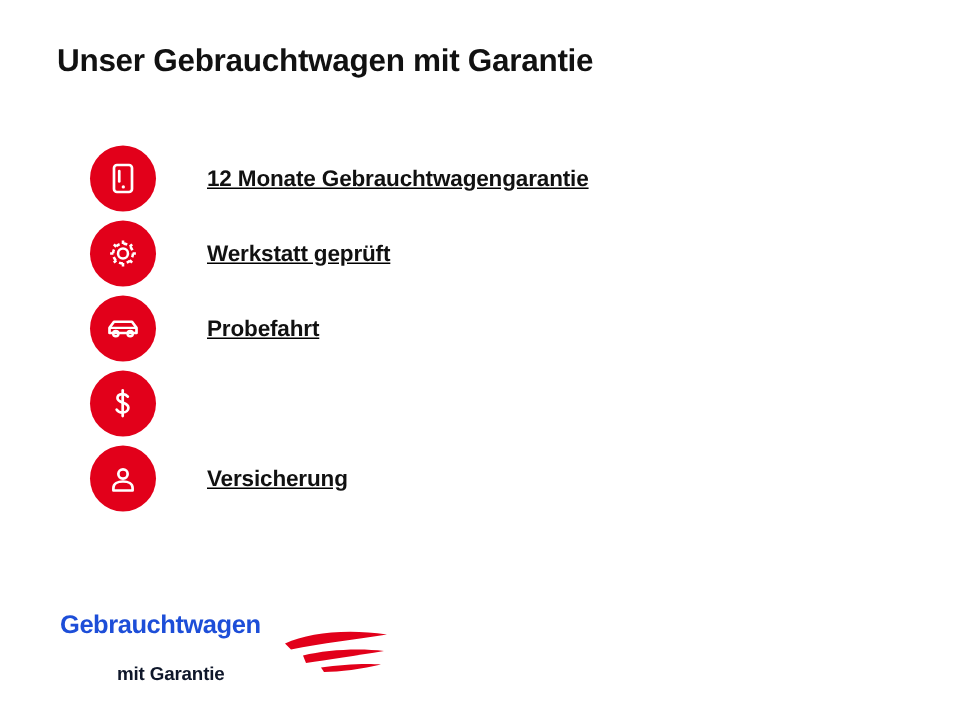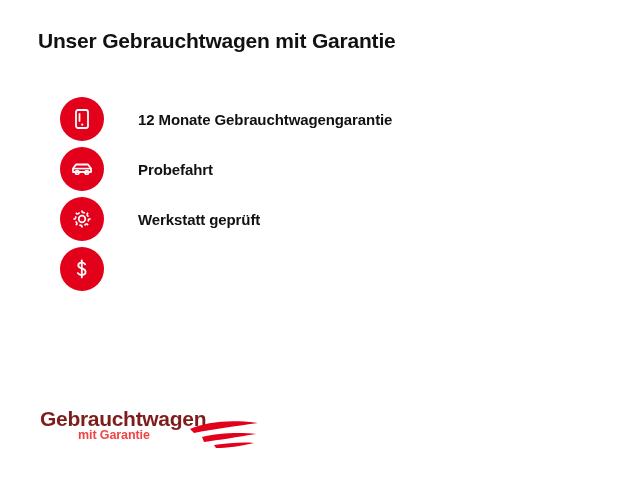--- a/index.html
+++ b/index.html
@@ -39,20 +39,21 @@
     position: absolute;
     left: 38px;
     top: 94px;
     width: 560px;
   }
   .item {
     display: flex;
     align-items: center;
     height: 50px;
     margin-bottom: 0px;
+    text-decoration: underline;
   }
   .badge {
     width: 44px;
     height: 44px;
     border-radius: 50%;
     background: #e2001a;
     display: flex;
     align-items: center;
     justify-content: center;
     flex: 0 0 44px;
@@ -69,31 +70,31 @@
     letter-spacing: -0.1px;
   }
   .logo {
     position: absolute;
     left: 40px;
     top: 408px;
     width: 260px;
     height: 50px;
   }
   .logo-top {
-    font-size: 21px;
+    font-size: 17px;
     font-weight: bold;
-    color: #7f1d1d;
+    color: #1d4ed8;
     letter-spacing: -0.3px;
     line-height: 1.0;
   }
   .logo-bottom {
-    margin-top: 0;
+    margin-top: 18px;
     font-size: 12.5px;
     font-weight: bold;
-    color: #ef4444;
+    color: #0f172a;
     letter-spacing: -0.1px;
     line-height: 1.0;
     padding-left: 38px;
   }
   .logo-swoosh {
     position: absolute;
     left: 148px;
     top: 5px;
     width: 76px;
     height: 40px;
@@ -117,52 +118,61 @@
           <line x1="10.5" y1="8" x2="10.5" y2="15" stroke="#ffffff" stroke-width="1.8" stroke-linecap="round"></line>
           <circle cx="13.2" cy="18.6" r="1.1" fill="#ffffff"></circle>
         </svg>
       </div>
       <div class="item-label">12 Monate Gebrauchtwagengarantie</div>
     </div>
 
 
     <div class="item">
       <div class="badge">
+        <svg width="26" height="26" viewBox="0 0 26 26" aria-hidden="true">
+          <g fill="none" stroke="#ffffff" stroke-width="1.7">
+            <circle cx="13" cy="13" r="3.3"></circle>
+            <path d="M13 4.4 V6.6 M13 19.4 V21.6 M4.4 13 H6.6 M19.4 13 H21.6 M6.9 6.9 L8.5 8.5 M17.5 17.5 L19.1 19.1 M19.1 6.9 L17.5 8.5 M8.5 17.5 L6.9 19.1"></path>
+            <circle cx="13" cy="13" r="6.6" stroke-dasharray="2.6 2.6"></circle>
+          </g>
+        </svg>
+      </div>
+      <div class="item-label">Werkstatt geprüft</div>
+    </div>
+
+    <div class="item">
+      <div class="badge">
         <svg width="28" height="28" viewBox="0 0 28 28" aria-hidden="true">
           <path d="M5 17 V13.5 L8 9.5 H20 L23 13.5 V17 H5 Z" fill="none" stroke="#ffffff" stroke-width="1.8" stroke-linejoin="round"></path>
           <line x1="5" y1="13.6" x2="23" y2="13.6" stroke="#ffffff" stroke-width="1.6"></line>
           <circle cx="9.2" cy="17.4" r="1.8" fill="none" stroke="#ffffff" stroke-width="1.6"></circle>
           <circle cx="18.8" cy="17.4" r="1.8" fill="none" stroke="#ffffff" stroke-width="1.6"></circle>
         </svg>
       </div>
       <div class="item-label">Probefahrt</div>
     </div>
 
     <div class="item">
       <div class="badge">
         <svg width="26" height="26" viewBox="0 0 26 26" aria-hidden="true">
-          <g fill="none" stroke="#ffffff" stroke-width="1.7">
-            <circle cx="13" cy="13" r="3.3"></circle>
-            <path d="M13 4.4 V6.6 M13 19.4 V21.6 M4.4 13 H6.6 M19.4 13 H21.6 M6.9 6.9 L8.5 8.5 M17.5 17.5 L19.1 19.1 M19.1 6.9 L17.5 8.5 M8.5 17.5 L6.9 19.1"></path>
-            <circle cx="13" cy="13" r="6.6" stroke-dasharray="2.6 2.6"></circle>
-          </g>
-        </svg>
-      </div>
-      <div class="item-label">Werkstatt geprüft</div>
-    </div>
-
-    <div class="item">
-      <div class="badge">
-        <svg width="26" height="26" viewBox="0 0 26 26" aria-hidden="true">
           <path d="M16.2 8.4 C15.2 7.1 13.9 6.6 12.5 6.7 C10.6 6.8 9.3 7.9 9.3 9.4 C9.3 13.2 16.6 11.6 16.6 15.8 C16.6 17.6 15 18.9 12.9 19 C11.1 19.1 9.7 18.4 8.8 17.1" fill="none" stroke="#ffffff" stroke-width="1.8" stroke-linecap="round"></path>
           <line x1="12.8" y1="4.3" x2="12.8" y2="21.4" stroke="#ffffff" stroke-width="1.8" stroke-linecap="round"></line>
         </svg>
       </div>
     </div>
 
+    <div class="item">
+      <div class="badge">
+        <svg width="26" height="26" viewBox="0 0 26 26" aria-hidden="true">
+          <circle cx="13" cy="10" r="3.1" fill="none" stroke="#ffffff" stroke-width="1.8"></circle>
+          <path d="M6.6 21 V19.4 C6.6 16.6 9.5 15 13 15 C16.5 15 19.4 16.6 19.4 19.4 V21 Z" fill="none" stroke="#ffffff" stroke-width="1.8" stroke-linejoin="round"></path>
+        </svg>
+      </div>
+      <div class="item-label">Versicherung</div>
+    </div>
 
   </div>
 
   <div class="logo">
     <div class="logo-top">Gebrauchtwagen</div>
     <div class="logo-bottom">mit Garantie</div>
     <svg class="logo-swoosh" viewBox="0 0 76 40" aria-hidden="true">
       <path d="M2 16 C18 9, 42 6, 70 10 C50 13, 26 16, 6 20 Z" fill="#e2001a"></path>
       <path d="M14 24 C30 20, 52 19, 68 21 C50 24, 30 27, 16 29 Z" fill="#e2001a"></path>
       <path d="M26 32 C40 30, 56 29, 66 30 C54 33, 38 35, 28 35 Z" fill="#e2001a"></path>

